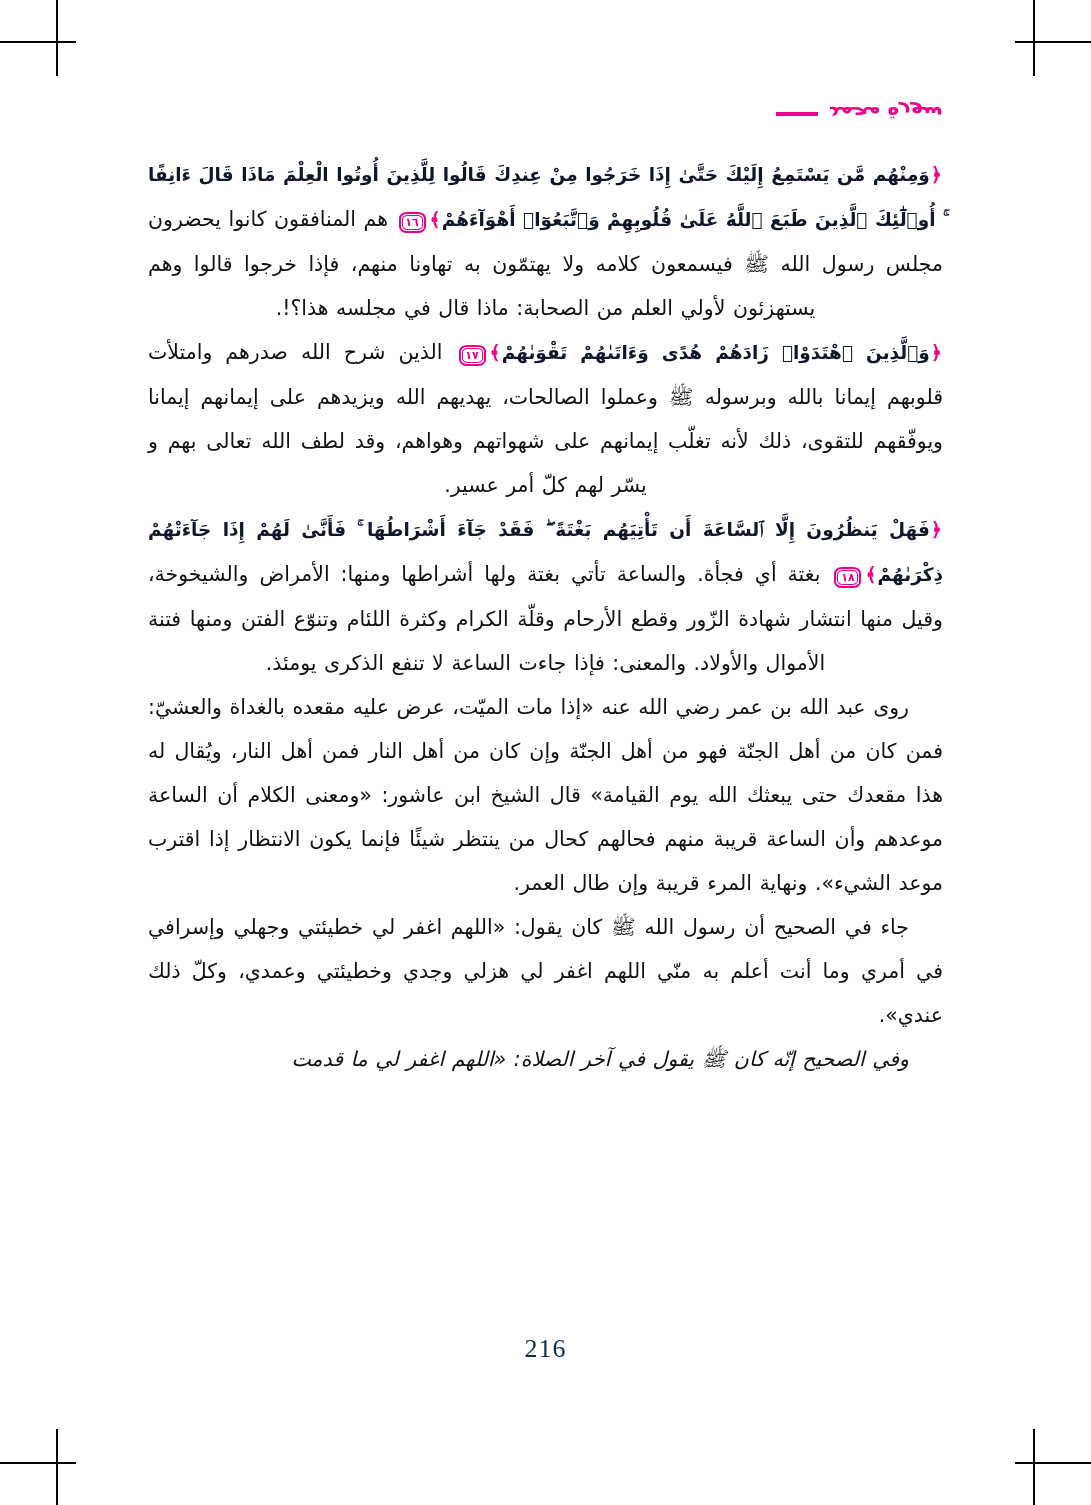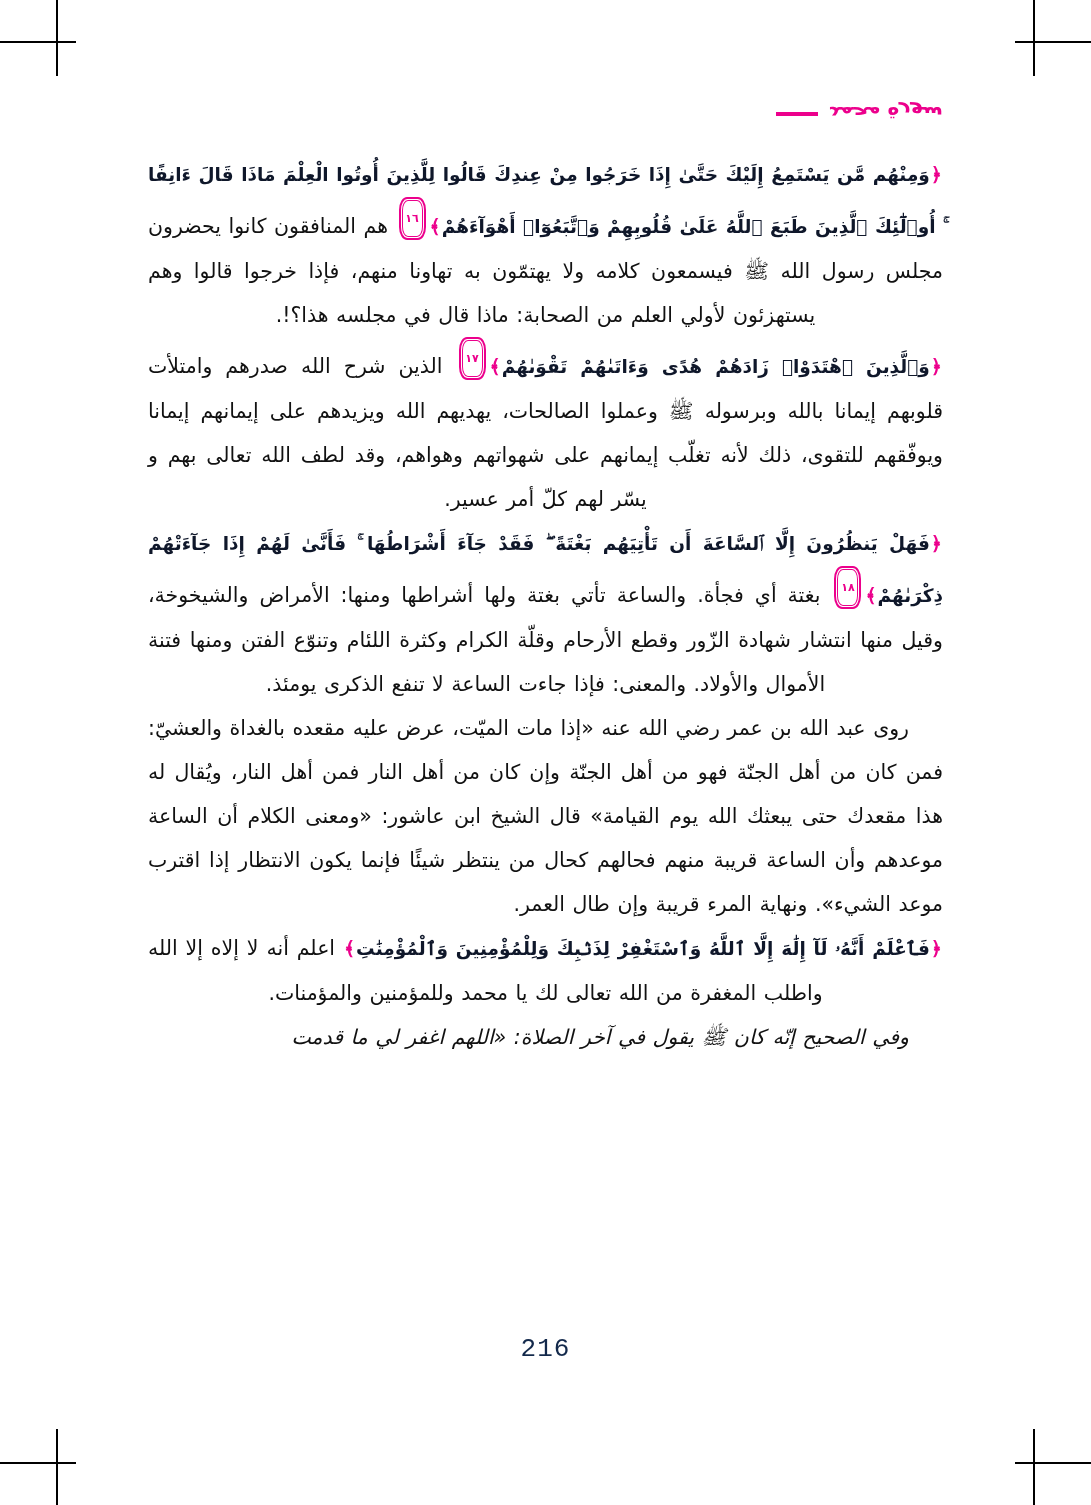--- a/index.html
+++ b/index.html
@@ -97,21 +97,21 @@
     font-weight: 700;
     font-size: 19px;
     padding: 0 1px;
   }
 
   
   .ayah {
     display: inline-block;
     position: relative;
     width: 27px;
-    height: 43px;
+    height: 21px;
     vertical-align: -7px;
     margin: 0 3px;
   }
   .ayah .ring {
     position: absolute;
     inset: 0;
     border: 2px solid #EC008C;
     border-radius: 30%;
     transform: rotate(0deg);
     box-sizing: border-box;
@@ -134,21 +134,21 @@
     color: #EC008C;
     line-height: 1;
   }
 
   
   .folio {
     position: absolute;
     left: 0; right: 0;
     top: 1334px;
     text-align: center;
-    font-family: Liberation Mono, monospace;
+    font-family: Liberation Serif, serif;
     font-size: 26px;
     color: #13294B;
     letter-spacing: 1px;
   }
 </style>
 </head>
 <body>
 
 <div class="page">
 
@@ -170,22 +170,22 @@
 
     <p class="para"><span class="brk">﴿</span><span class="quran">وَمِنْهُم مَّن يَسْتَمِعُ إِلَيْكَ حَتَّىٰ إِذَا خَرَجُوا مِنْ عِندِكَ قَالُوا لِلَّذِينَ أُوتُوا الْعِلْمَ مَاذَا قَالَ ءَانِفًا ۚ أُو۟لَٰٓئِكَ ٱلَّذِينَ طَبَعَ ٱللَّهُ عَلَىٰ قُلُوبِهِمْ وَٱتَّبَعُوٓا۟ أَهْوَآءَهُمْ</span><span class="brk">﴾</span><span class="ayah"><span class="ring"></span><span class="ring2"></span><span class="num">١٦</span></span> <span>هم المنافقون كانوا يحضرون مجلس رسول الله ﷺ فيسمعون كلامه ولا يهتمّون به تهاونا منهم، فإذا خرجوا قالوا وهم يستهزئون لأولي العلم من الصحابة: ماذا قال في مجلسه هذا؟!.</span></p>
 
 
     <p class="para"><span class="brk">﴿</span><span class="quran">وَٱلَّذِينَ ٱهْتَدَوْا۟ زَادَهُمْ هُدًى وَءَاتَىٰهُمْ تَقْوَىٰهُمْ</span><span class="brk">﴾</span><span class="ayah"><span class="ring"></span><span class="ring2"></span><span class="num">١٧</span></span> <span>الذين شرح الله صدرهم وامتلأت قلوبهم إيمانا بالله وبرسوله ﷺ وعملوا الصالحات، يهديهم الله ويزيدهم على إيمانهم إيمانا ويوفّقهم للتقوى، ذلك لأنه تغلّب إيمانهم على شهواتهم وهواهم، وقد لطف الله تعالى بهم و يسّر لهم كلّ أمر عسير.</span></p>
 
     <p class="para"><span class="brk">﴿</span><span class="quran">فَهَلْ يَنظُرُونَ إِلَّا ٱلسَّاعَةَ أَن تَأْتِيَهُم بَغْتَةً ۖ فَقَدْ جَآءَ أَشْرَاطُهَا ۚ فَأَنَّىٰ لَهُمْ إِذَا جَآءَتْهُمْ ذِكْرَىٰهُمْ</span><span class="brk">﴾</span><span class="ayah"><span class="ring"></span><span class="ring2"></span><span class="num">١٨</span></span> <span>بغتة أي فجأة. والساعة تأتي بغتة ولها أشراطها ومنها: الأمراض والشيخوخة، وقيل منها انتشار شهادة الزّور وقطع الأرحام وقلّة الكرام وكثرة اللئام وتنوّع الفتن ومنها فتنة الأموال والأولاد. والمعنى: فإذا جاءت الساعة لا تنفع الذكرى يومئذ.</span></p>
 
     <p class="para indent">روى عبد الله بن عمر رضي الله عنه «إذا مات الميّت، عرض عليه مقعده بالغداة والعشيّ: فمن كان من أهل الجنّة فهو من أهل الجنّة وإن كان من أهل النار فمن أهل النار، ويُقال له هذا مقعدك حتى يبعثك الله يوم القيامة» قال الشيخ ابن عاشور: «ومعنى الكلام أن الساعة موعدهم وأن الساعة قريبة منهم فحالهم كحال من ينتظر شيئًا فإنما يكون الانتظار إذا اقترب موعد الشيء». ونهاية المرء قريبة وإن طال العمر.</p>
 
-    <p class="para"><span class="brk">﴿</span><span class="quran">فَٱعْلَمْ أَنَّهُۥ لَآ إِلَٰهَ إِلَّا ٱللَّهُ وَٱسْتَغْفِرْ لِذَنۢبِكَ وَلِلْمُؤْمِنِينَ وَٱلْمُؤْمِنَٰتِ</span><span class="brk">﴾</span> <span>اعلم  أنه  لا إلاه إلا الله واطلب المغفرة من الله تعالى لك يا محمد وللمؤمنين والمؤمنات.</span></p>
 
+    <p class="para indent">جاء في الصحيح أن رسول الله ﷺ كان يقول: «اللهم اغفر لي خطيئتي وجهلي وإسرافي في أمري وما أنت أعلم به منّي اللهم اغفر لي هزلي وجدي وخطيئتي وعمدي، وكلّ ذلك عندي».</p>
 
     <p class="para indent last-right">وفي الصحيح إنّه كان ﷺ يقول في آخر الصلاة: «اللهم اغفر لي ما قدمت</p>
 
   </div>
 
   <div class="folio">216</div>
 
 </div>
 
 </body></html>

